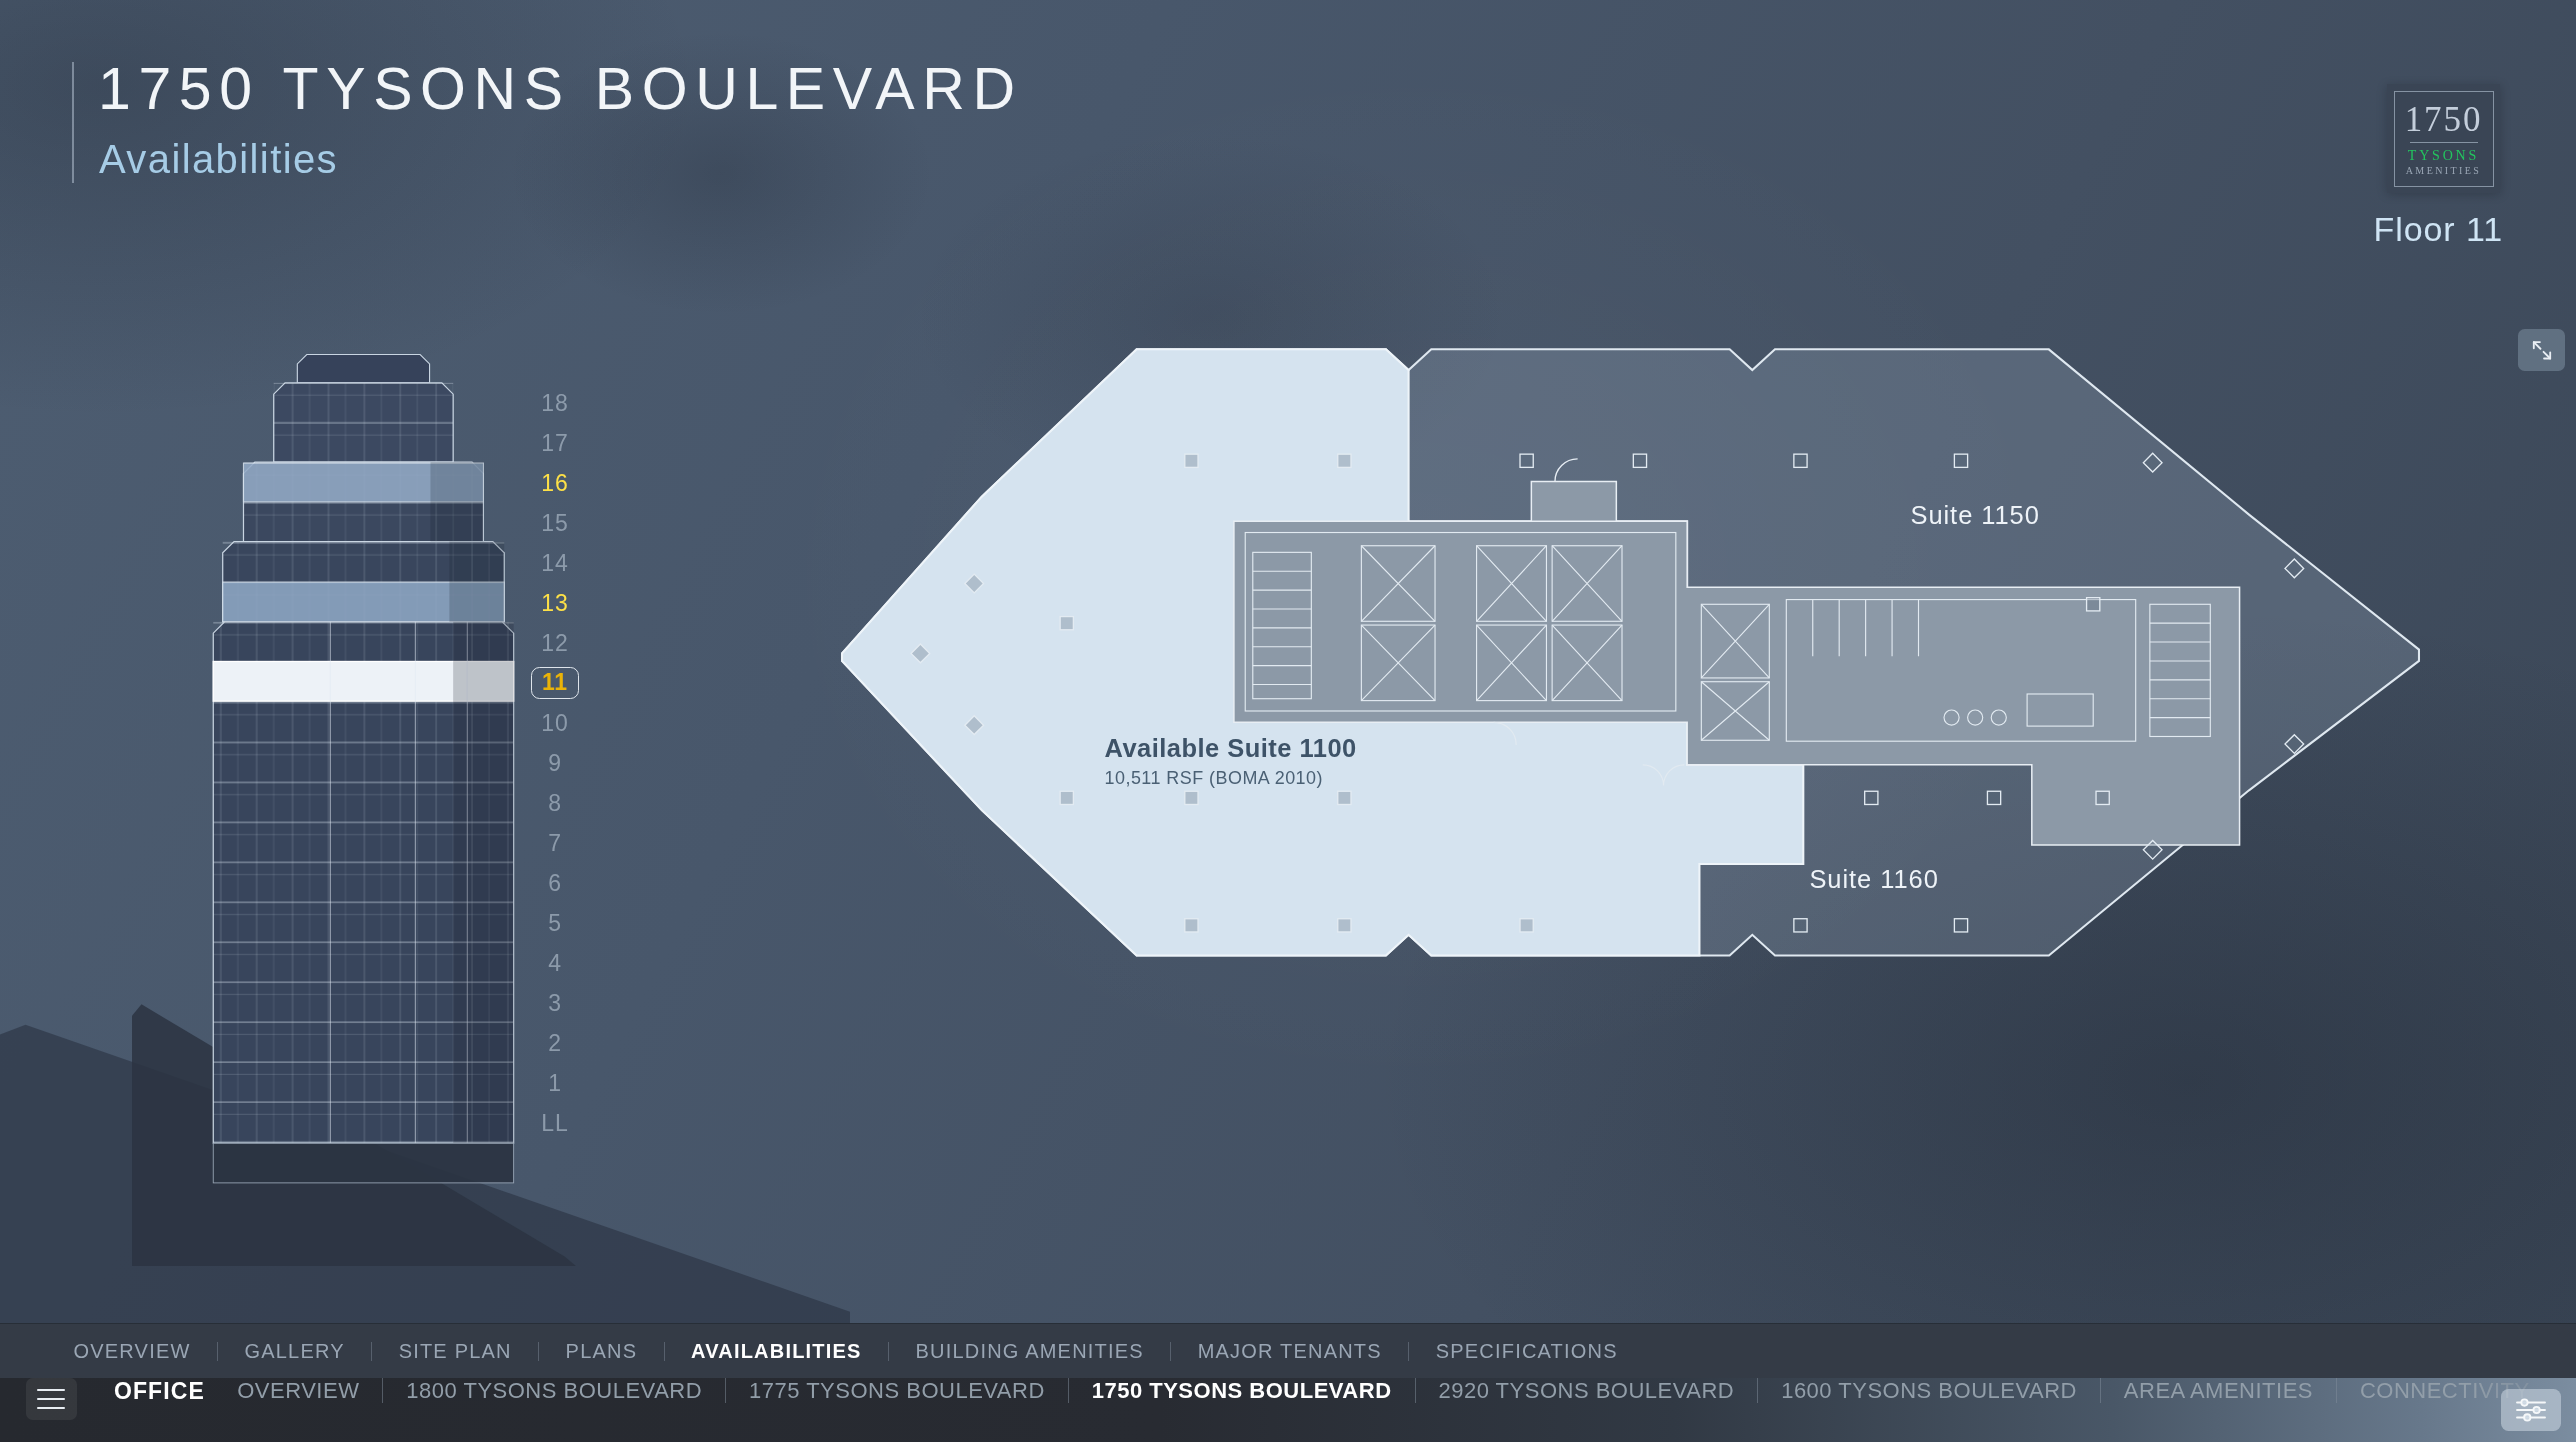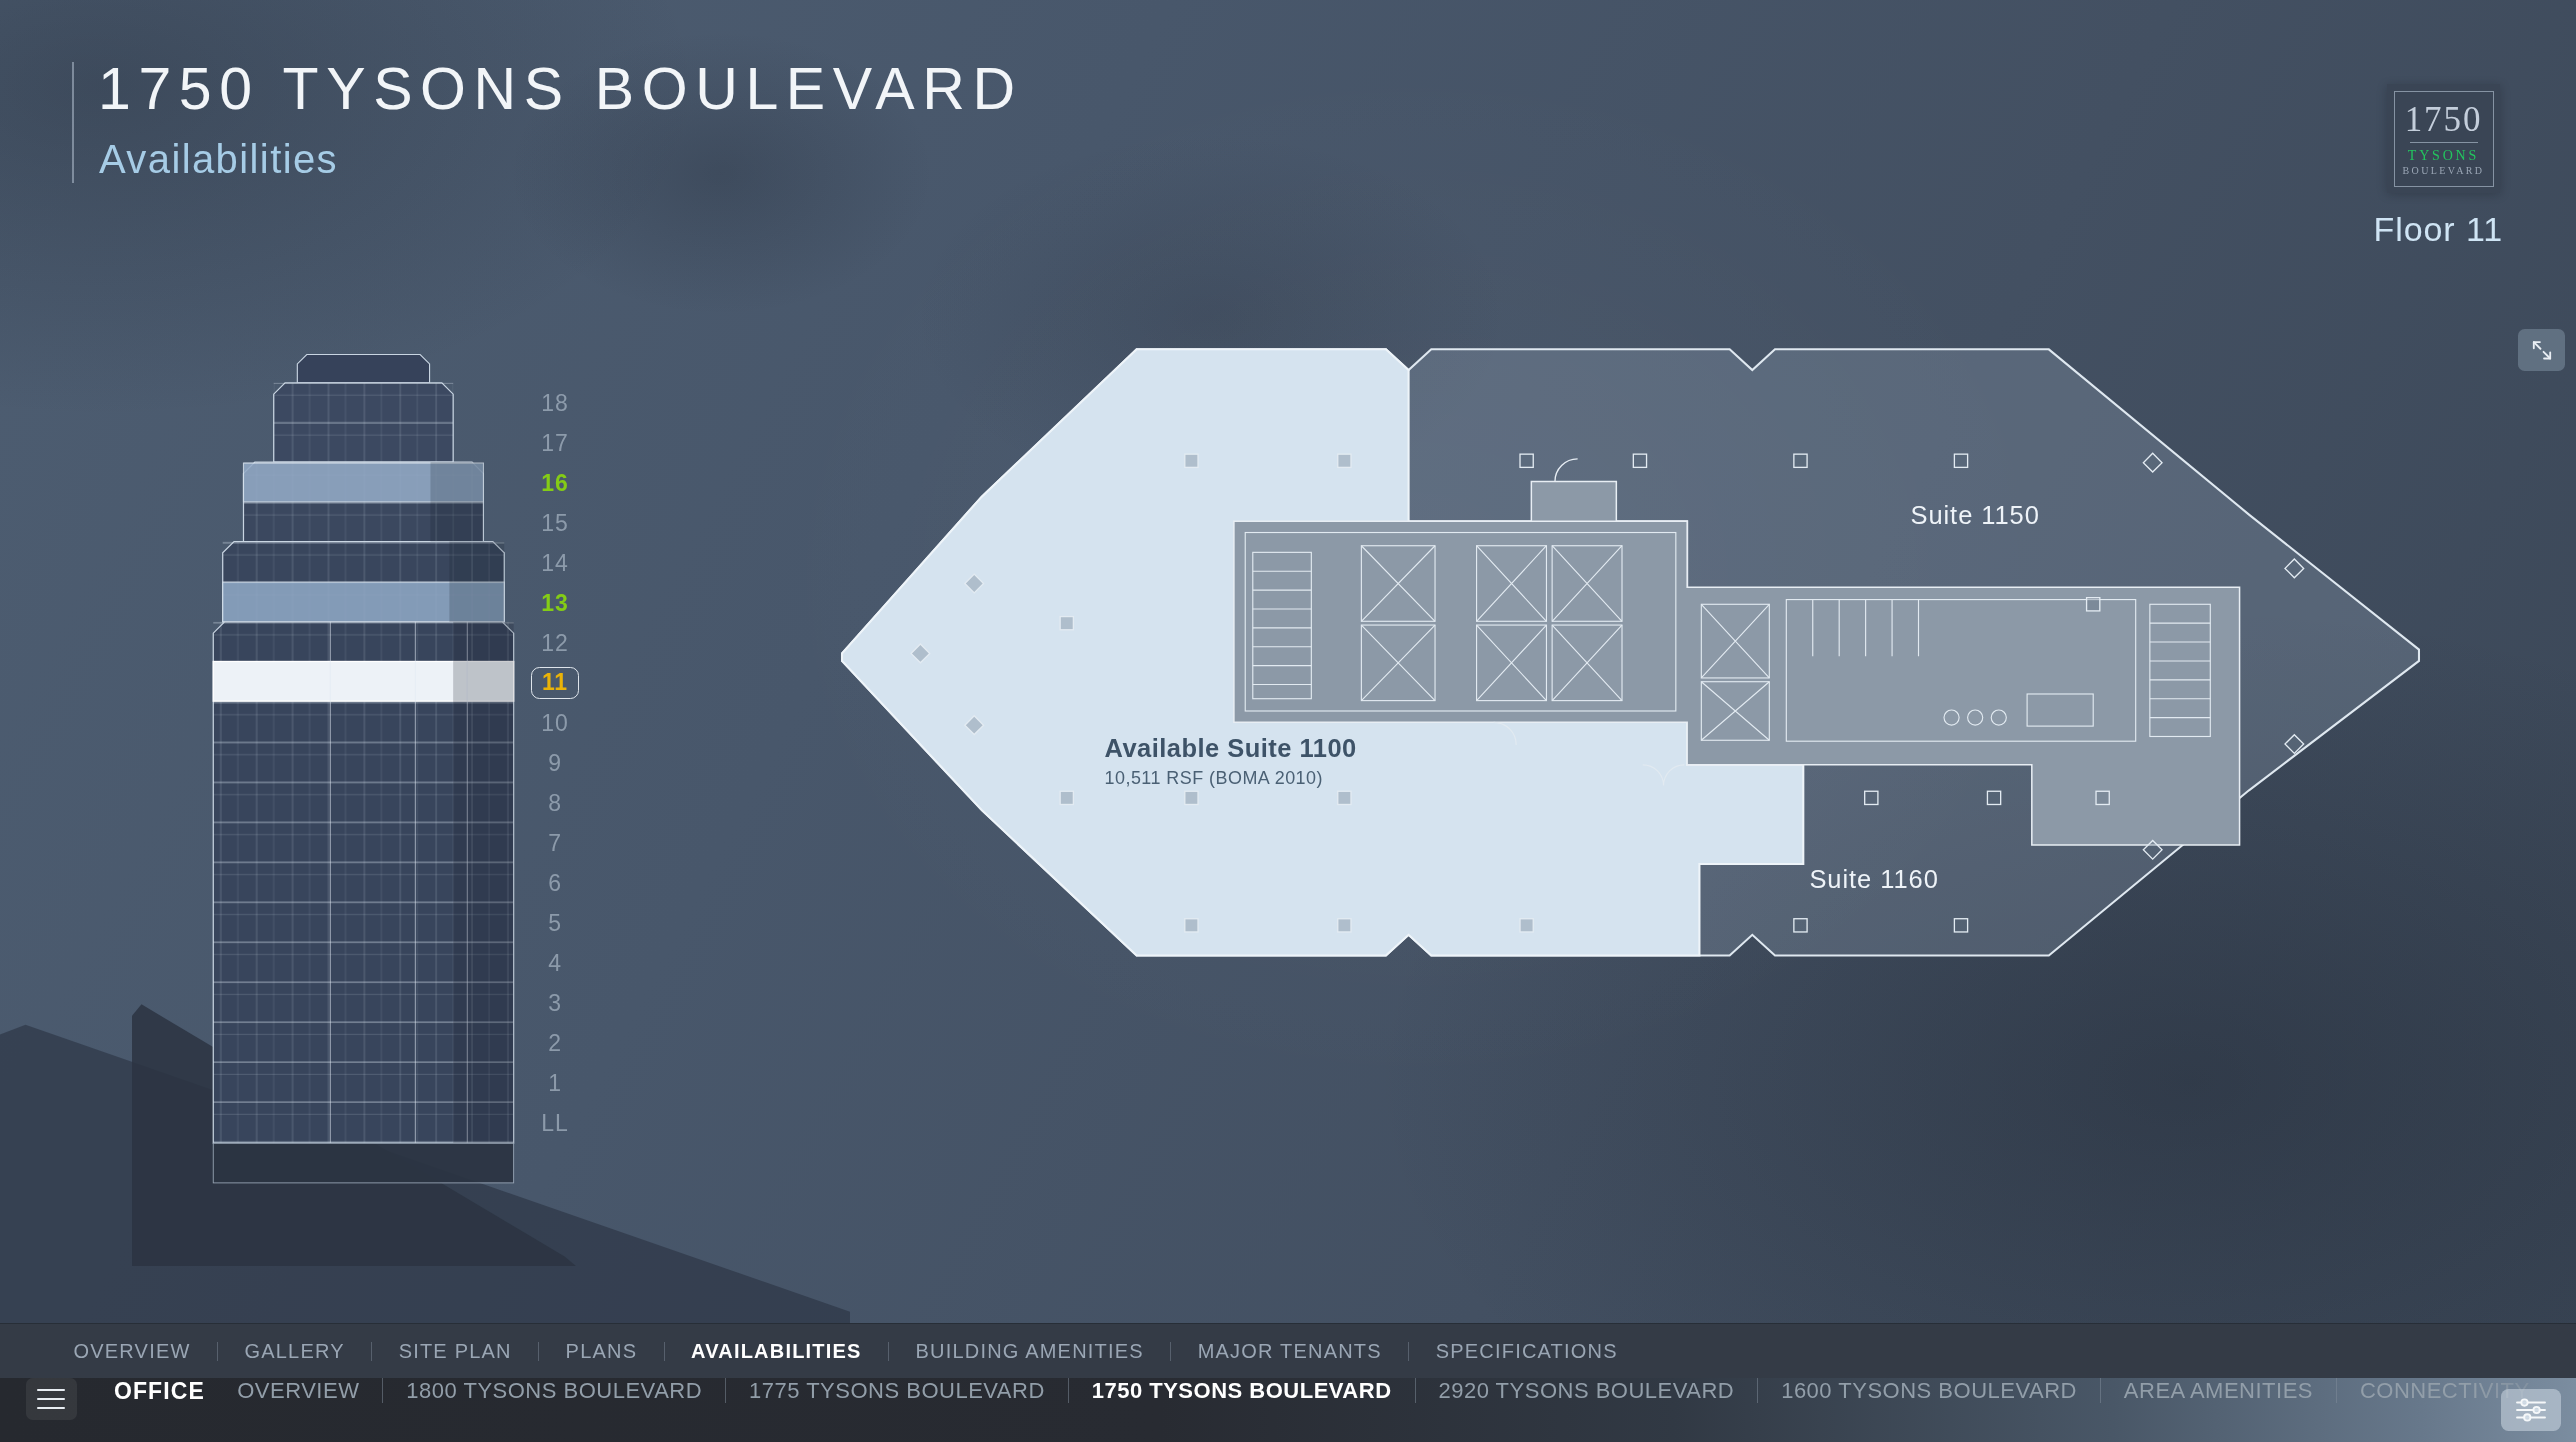--- a/index.html
+++ b/index.html
@@ -38,21 +38,21 @@
 
   
   .expand-btn{position:absolute;left:2518px;top:329px;width:47px;height:42px;border-radius:6.6px;
     background:rgba(98,114,131,0.95);display:flex;align-items:center;justify-content:center;cursor:pointer;}
 
   
   .building-svg{position:absolute;left:132px;top:312px;width:444px;height:954px;}
   .floor-rail{position:absolute;left:518px;top:383px;width:74px;}
   .floor{height:40px;display:flex;align-items:center;justify-content:center;font-size:23px;
     letter-spacing:0.9px;color:rgba(158,171,186,0.8);cursor:pointer;}
-  .floor.bright{color:#84cc16;font-weight:700;}
+  .floor.bright{color:#fde047;font-weight:400;}
   .floor.sel{color:#eab308;font-weight:700;}
   .floor.sel .selbox{border:1.5px solid rgba(238,244,249,0.9);border-radius:8.5px;padding:0.9px 10.4px 2.8px;}
 
   
   .plan-svg{position:absolute;left:832px;top:321px;width:1597px;height:661px;}
   .plan-svg text{font-family:"Liberation Sans",sans-serif;}
   .suite-region{cursor:pointer;}
 
   
   .sectionnav{position:absolute;left:0;top:1323px;width:2576px;height:55px;display:flex;align-items:center;
@@ -87,21 +87,21 @@
 
   <div class="title-rule"></div>
   <div class="page-title">1750 TYSONS BOULEVARD</div>
   <div class="page-subtitle">Availabilities</div>
 
   <div class="logo-box">
     <div class="logo-inner">
       <div class="logo-number">1750</div>
       <div class="logo-sep"></div>
       <div class="logo-line2">TYSONS</div>
-      <div class="logo-line3">BOULEVARD</div>
+      <div class="logo-line3">AMENITIES</div>
     </div>
   </div>
   <div class="floor-indicator">Floor 11</div>
 
   <div class="expand-btn">
     <svg width="28" height="24.6" viewBox="0 0 24 24" fill="none" stroke="#e9eef4" stroke-width="1.8" stroke-linecap="round" stroke-linejoin="round">
       <path d="M4,10 L4,4 L10,4"></path>
         <path d="M4,4 L10.5,10.5"></path>
       <path d="M20,14 L20,20 L14,20"></path>
         <path d="M20,20 L13.5,13.5"></path>

